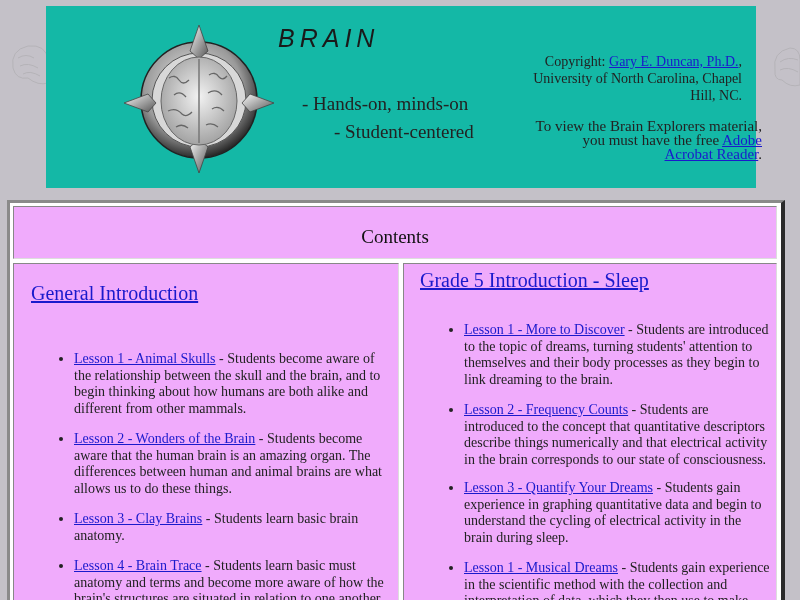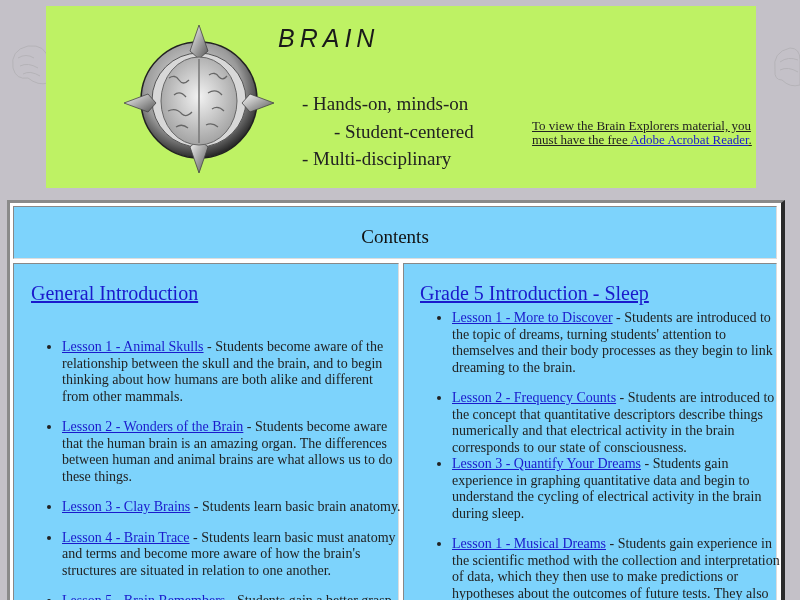--- a/index.html
+++ b/index.html
@@ -10,72 +10,73 @@
     color: #111;
     position: relative;
   }
   a { color: #1a1acc; text-decoration: underline; cursor: pointer; }
 
   .bg-brain { position: absolute; opacity: 0.35; }
 
   
   .banner {
     position: absolute; left: 46px; top: 6px; width: 710px; height: 182px;
-    background: #bef264;
+    background: #14b8a6;
+    text-align: right;
   }
   .logo { position: absolute; left: 78px; top: 17px; width: 150px; height: 150px; }
   .title-line {
     position: absolute; left: 232px;
     font-family: "Liberation Sans", "DejaVu Sans", sans-serif;
     font-style: italic; font-size: 25px; letter-spacing: 5px; color: #1a1a1a;
   }
   .title-1 { top: 18px; }
   .title-2 { top: 47px; }
   .tagline { position: absolute; left: 256px; font-size: 19px; color: #222; }
   .tag-1 { top: 87px; }
   .tag-2 { top: 115px; margin-left: 32px; }
   .tag-3 { top: 142px; }
 
   .copyright {
     position: absolute; left: 486px; top: 47px; width: 210px;
     font-size: 14px; line-height: 17px; color: #222;
   }
   .acrobat-note {
     position: absolute; left: 486px; top: 113px; width: 230px;
-    font-size: 13px; line-height: 14px; color: #222; text-decoration: underline;
+    font-size: 15px; line-height: 14px; color: #222;
   }
 
   
   .contents-table {
     position: absolute; left: 7px; top: 200px; width: 778px; height: 420px;
     background: #ffffff;
     border-top: 3px solid #8a8a8a; border-left: 3px solid #8a8a8a;
     border-right: 4px solid #2a2a2a; border-bottom: 4px solid #2a2a2a;
     box-sizing: border-box;
   }
   .cell {
-    position: absolute; background: #7dd3fc;
+    position: absolute; background: #f0abfc;
     border-top: 1px solid #888; border-left: 1px solid #888;
     border-right: 1px solid #ddd; border-bottom: 1px solid #ddd;
     box-sizing: border-box;
   }
   .cell-title { left: 3px; top: 3px; width: 764px; height: 53px; }
   .cell-left { left: 3px; top: 60px; width: 386px; height: 360px; }
   .cell-right { left: 393px; top: 60px; width: 374px; height: 360px; }
   .contents-heading {
     position: absolute; left: 0; right: 0; top: 19px; text-align: center;
     font-size: 19px; color: #111;
   }
   .section-link { position: absolute; font-size: 20px; }
   .lessons {
     position: absolute; margin: 0; padding-left: 32px;
     font-size: 14px; line-height: 16.5px; color: #222;
     list-style: disc;
   }
-  .lessons li { margin: 0; }
+  .lessons li { margin: 12px; }
   .left-lessons { left: 16px; top: 75px; width: 340px; }
   .left-lessons li { margin-bottom: 14px; }
   .right-lessons { left: 16px; top: 46px; width: 330px; }
   .right-lessons li.gap { margin-bottom: 14px; }
 </style>
 </head>
 <body>
 
 <svg class="bg-brain" style="left:8px;top:38px" width="40" height="50" viewBox="0 0 40 50">
     <path d="M5 30 Q2 12 20 8 Q38 6 40 22 L40 45 Q30 48 20 40 Q8 42 5 30Z" fill="none" stroke="#999" stroke-width="1"></path>
@@ -110,43 +111,43 @@
     <path d="M0 80 L24 71 L32 80 L24 89Z" fill="url(#point)" stroke="#444" stroke-width="0.8"></path>
     <path d="M150 80 L126 71 L118 80 L126 89Z" fill="url(#point)" stroke="#444" stroke-width="0.8"></path>
     <ellipse cx="75" cy="78" rx="38" ry="44" fill="url(#brainfill)" stroke="#666" stroke-width="1"></ellipse>
     <line x1="75" y1="36" x2="75" y2="120" stroke="#777" stroke-width="1.5"></line>
     <path d="M45 55 q6 -4 10 2 q4 6 10 0 M50 72 q6 -5 12 2 M44 88 q8 -4 14 3 q4 4 10 -2 M52 104 q6 -4 12 1
              M85 52 q6 -4 10 2 q4 4 8 -1 M84 70 q8 -5 14 2 M88 86 q6 -4 12 2 M82 102 q6 -3 12 2" fill="none" stroke="#666" stroke-width="1.3"></path>
   </svg>
   <div class="title-line title-1">BRAIN</div>
   <div class="tagline tag-1">- Hands-on, minds-on</div>
   <div class="tagline tag-2">- Student-centered</div>
-  <div class="tagline tag-3">- Multi-disciplinary</div>
 
+  <div class="copyright"><span>Copyright: </span><a>Gary E. Duncan, Ph.D.</a><span>, University of North Carolina, Chapel Hill, NC.</span></div>
   <div class="acrobat-note"><span>To view the Brain Explorers material, you must have the free </span><a>Adobe Acrobat Reader</a><span>.</span></div>
 </div>
 
 <div class="contents-table">
   <div class="cell cell-title">
     <div class="contents-heading">Contents</div>
   </div>
 
   <div class="cell cell-left">
     <a class="section-link" style="left:17px;top:18px">General Introduction</a>
     <ul class="lessons left-lessons">
       <li><a>Lesson 1 - Animal Skulls</a><span> - Students become aware of the relationship between the skull and the brain, and to begin thinking about how humans are both alike and different from other mammals.</span></li>
       <li><a>Lesson 2 - Wonders of the Brain</a><span> - Students become aware that the human brain is an amazing organ. The differences between human and animal brains are what allows us to do these things.</span></li>
       <li><a>Lesson 3 - Clay Brains</a><span> - Students learn basic brain anatomy.</span></li>
       <li><a>Lesson 4 - Brain Trace</a><span> - Students learn basic must anatomy and terms and become more aware of how the brain's structures are situated in relation to one another.</span></li>
       <li><a>Lesson 5 - Brain Remembers</a><span> - Students gain a better grasp of brain anatomy through the use of notetaking.</span></li>
     </ul>
   </div>
 
   <div class="cell cell-right">
-    <a class="section-link" style="left:16px;top:18px">Grade 5 Introduction - Sleep</a>
+    <a class="section-link" style="left:16px;top:5px">Grade 5 Introduction - Sleep</a>
     <ul class="lessons right-lessons">
       <li class="gap"><a>Lesson 1 - More to Discover</a><span> - Students are introduced to the topic of dreams, turning students' attention to themselves and their body processes as they begin to link dreaming to the brain.</span></li>
       <li><a>Lesson 2 - Frequency Counts</a><span> - Students are introduced to the concept that quantitative descriptors describe things numerically and that electrical activity in the brain corresponds to our state of consciousness.</span></li>
       <li class="gap"><a>Lesson 3 - Quantify Your Dreams</a><span> - Students gain experience in graphing quantitative data and begin to understand the cycling of electrical activity in the brain during sleep.</span></li>
       <li><a>Lesson 1 - Musical Dreams</a><span> - Students gain experience in the scientific method with the collection and interpretation of data, which they then use to make predictions or hypotheses about the outcomes of future tests. They also tie musical rhythms to body rhythms through a mini-play.</span></li>
 
     </ul>
   </div>
 </div>
 

